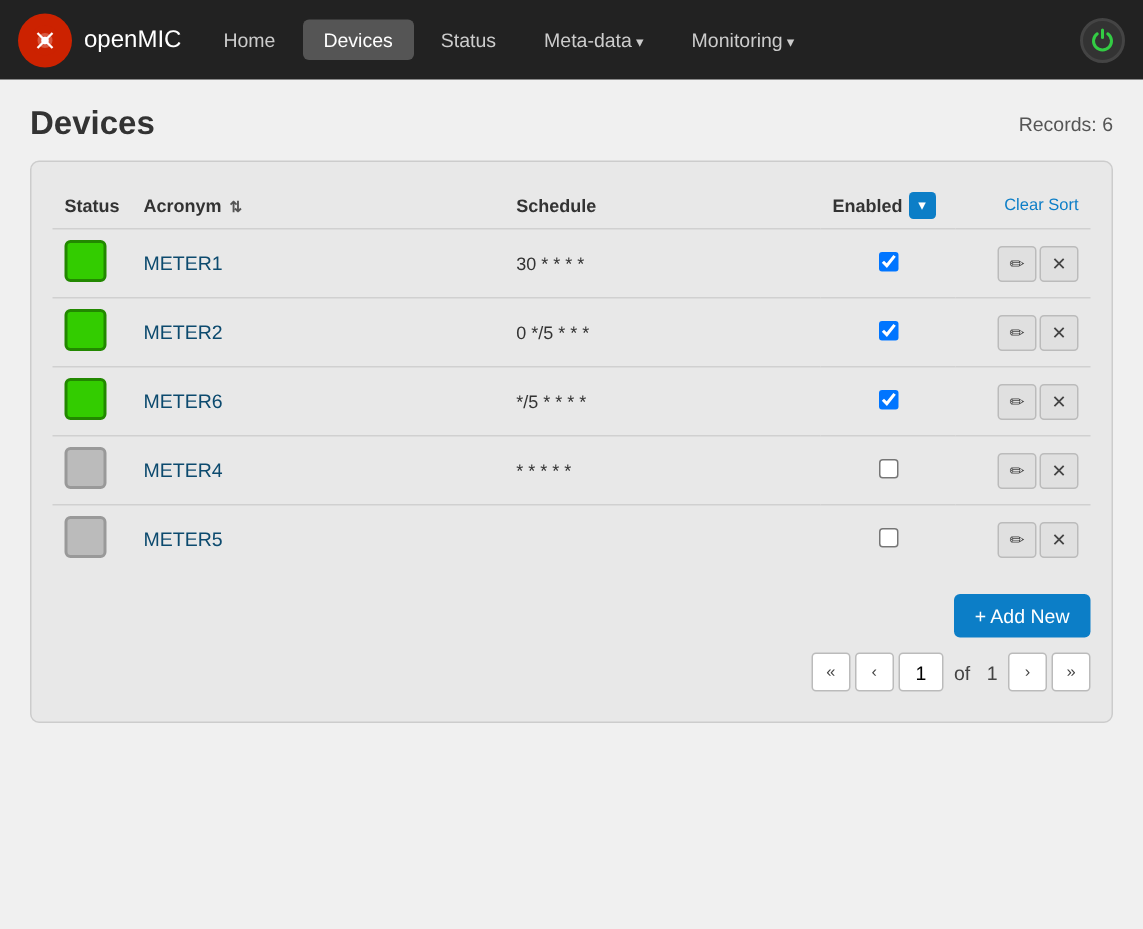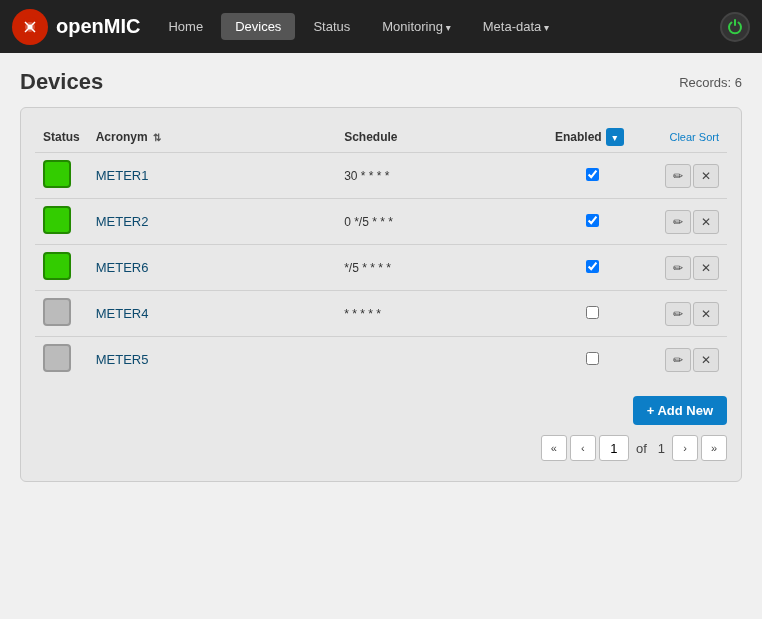--- a/index.html
+++ b/index.html
@@ -15,21 +15,21 @@
       gap: 4px;
     }
     .navbar .logo {
       display: flex; align-items: center; gap: 8px; margin-right: 10px;
     }
     .navbar .logo-icon {
       width: 36px; height: 36px; border-radius: 50%; background: #cc2200;
       display: flex; align-items: center; justify-content: center;
     }
     .navbar .logo-icon svg { width: 22px; height: 22px; }
-    .navbar .app-name { color: #fff; font-size: 20px; font-weight: bold; text-align: center; }
+    .navbar .app-name { color: #fff; font-size: 16px; font-weight: normal; text-align: center; }
     .nav-item {
       color: #ccc; text-decoration: none; padding: 6px 14px; border-radius: 4px;
       font-size: 13px; cursor: pointer; white-space: nowrap; text-align: right;
     }
     .nav-item.active { background: #555; color: #fff; }
     .nav-item.dropdown::after { content: ' ▾'; font-size: 10px; }
     .navbar .spacer { flex: 1; }
     .logout-btn {
       background: #0c7ec7; color: #fff; border: none; border-radius: 4px;
       padding: 6px 14px; cursor: pointer; font-size: 13px;
@@ -96,21 +96,21 @@
       color: #444;
     }
     .btn-delete { color: #444; }
 
     
     .table-bottom {
       display: flex; justify-content: space-between; align-items: center; margin-top: 14px;
     }
     .add-new-btn {
       background: #0c7ec7; color: #fff; border: none; border-radius: 4px;
-      padding: 7px 14px; cursor: pointer; font-size: 13px; font-weight: bold;
+      padding: 7px 14px; cursor: pointer; font-size: 13px; font-weight: normal;
     }
     .pagination {
       display: flex; align-items: center; gap: 3px; margin-left: auto;
     }
     .page-btn {
       background: #fff; border: 1px solid #bbb; border-radius: 3px;
       width: 26px; height: 26px; cursor: pointer; font-size: 11px;
       display: inline-flex; align-items: center; justify-content: center; color: #444;
     }
     .page-input {
@@ -131,22 +131,22 @@
         <circle cx="11" cy="11" r="2.5" fill="white"></circle>
         <path d="M6 6 L16 16" stroke="white" stroke-width="1.5"></path>
         <path d="M16 6 L6 16" stroke="white" stroke-width="1.5"></path>
       </svg>
     </div>
     <span class="app-name">openMIC</span>
   </div>
   <a class="nav-item">Home</a>
   <a class="nav-item active">Devices</a>
   <a class="nav-item">Status</a>
+  <a class="nav-item dropdown">Meta-data</a>
   <a class="nav-item dropdown">Monitoring</a>
-  <a class="nav-item dropdown">Meta-data</a>
   <div class="spacer"></div>
   <div class="power-icon">
     <svg viewBox="0 0 18 18" fill="none">
       <path d="M9 2v5" stroke="#33cc44" stroke-width="2" stroke-linecap="round"></path>
       <path d="M5.5 4.5A6 6 0 1 0 12.5 4.5" stroke="#33cc44" stroke-width="2" stroke-linecap="round" fill="none"></path>
     </svg>
   </div>
 </nav>
 
 <div class="page">

